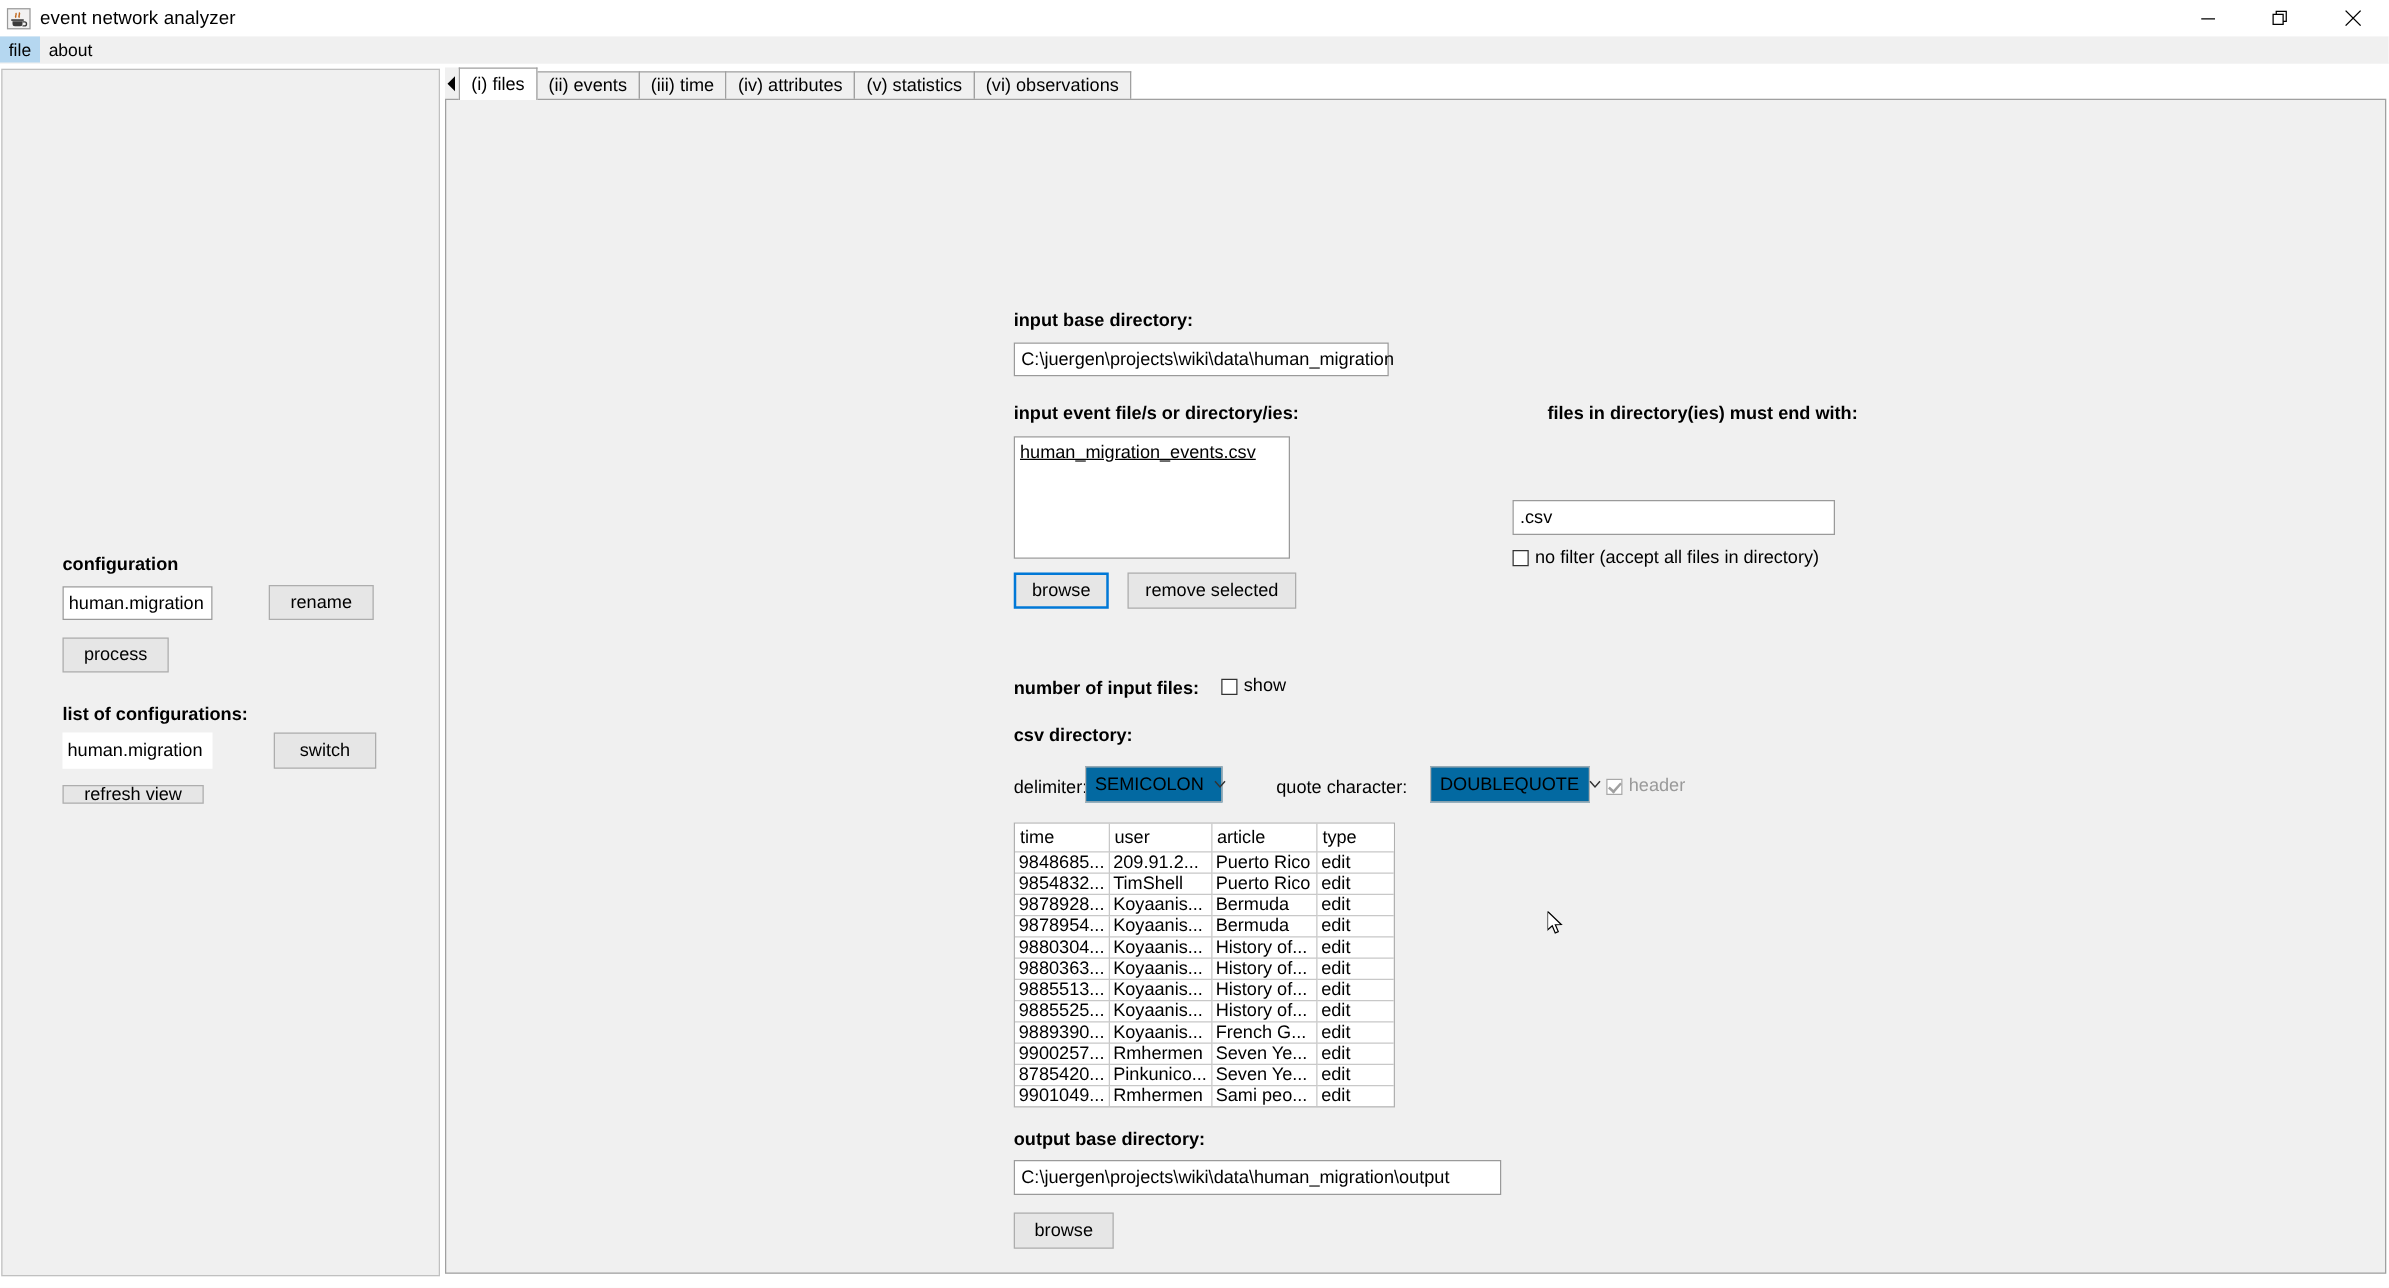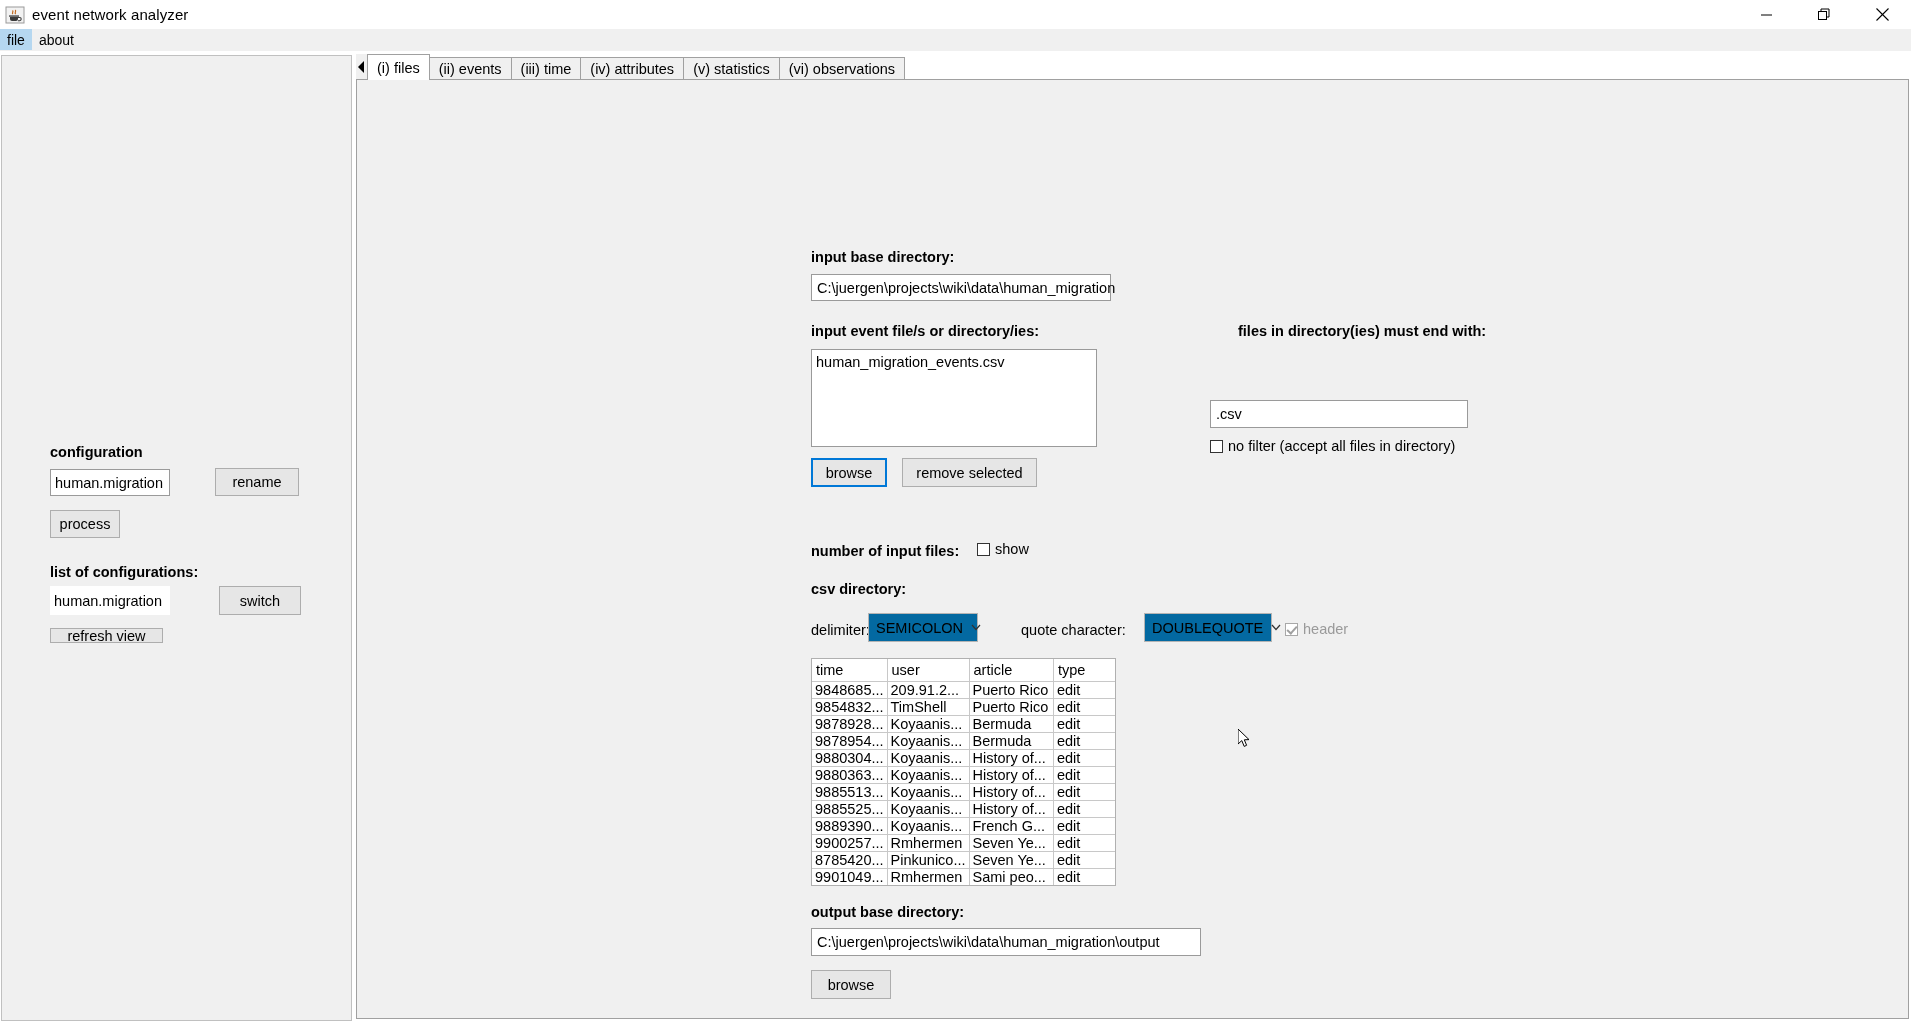--- a/index.html
+++ b/index.html
@@ -386,21 +386,21 @@
 <div class="appbody">
 
   <div class="sidebar">
     <div class="sidebar-inner">
       <div class="sb-label" style="left:48px; top:388px;">configuration</div>
 
       <div class="sb-field" style="left:48px; top:413px; width:120px; height:27px;">human.migration</div>
 
       <div class="btn sb-btn" style="left:213px; top:412px; width:84px; height:28px;">rename</div>
 
-      <div class="btn sb-btn" style="left:48px; top:454px; width:70px; height:28px;">process</div>
+      <div class="btn sb-btn" style="left:48px; top:454px; width:85px; height:28px;">process</div>
 
       <div class="sb-label" style="left:48px; top:508px;">list of configurations:</div>
 
       <div class="sb-list" style="left:48px; top:530px; width:120px; height:29px;">human.migration</div>
 
       <div class="btn sb-btn" style="left:217px; top:530px; width:82px; height:29px;">switch</div>
 
       <div class="btn sb-btn" style="left:48px; top:572px; width:113px; height:15px;">refresh view</div>
     </div>
   </div>
@@ -420,21 +420,21 @@
       <div class="tab">(v) statistics</div>
       <div class="tab">(vi) observations</div>
     </div>
 
     <div class="tabcontent">
 
       <div class="fl" style="left:454px; top:169px;">input base directory:</div>
       <div class="ftext" style="left:454px; top:194px; width:300px; height:27px;">C:\juergen\projects\wiki\data\human_migration</div>
 
       <div class="fl" style="left:454px; top:243px;">input event file/s or directory/ies:</div>
-      <div class="flistbox" style="left:454px; top:269px; width:286px; height:98px;">
+      <div class="flistbox" style="left:454px; top:269px; width:221px; height:98px;text-decoration:underline;">
         <div class="row">human_migration_events.csv</div>
       </div>
       <div class="btn fbtn focused" style="left:454px; top:378px; width:76px; height:29px;">browse</div>
       <div class="btn fbtn" style="left:545px; top:378px; width:135px; height:29px;">remove selected</div>
 
       <div class="fl" style="left:853px; top:243px;margin-left:28px;">files in directory(ies) must end with:</div>
       <div class="ftext" style="left:853px; top:320px; width:258px; height:28px;">.csv</div>
       <div class="chk-wrap" style="left:853px; top:358px;">
         <span class="chkbox"></span>
         <span>no filter (accept all files in directory)</span>

